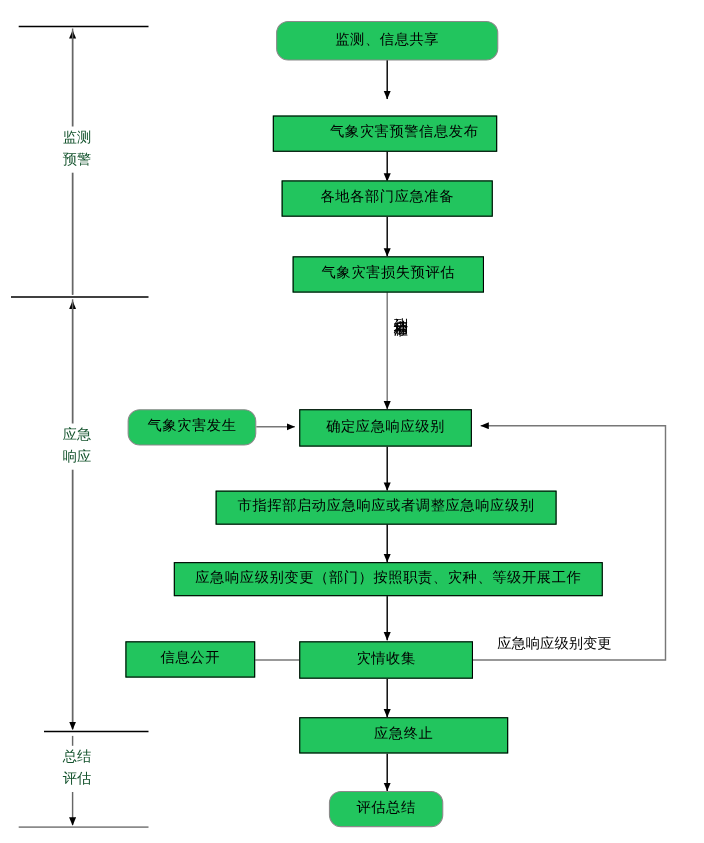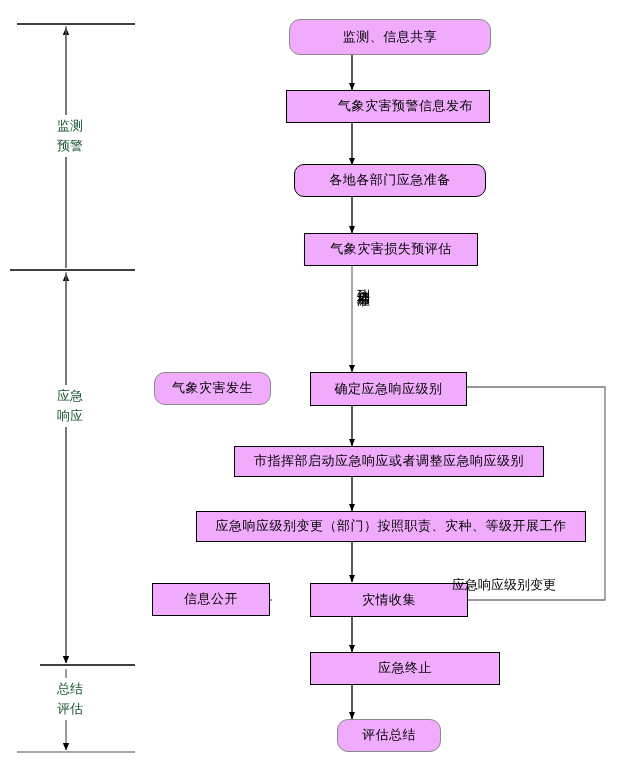--- a/index.html
+++ b/index.html
@@ -23,26 +23,25 @@
     top: 0;
     width: 640px;
     height: 766px;
   }
   .node {
     position: absolute;
     box-sizing: border-box;
     display: flex;
     align-items: center;
     justify-content: center;
-    background: #f0abfc;
+    background: #22c55e;
     color: #000000;
     text-align: center;
     line-height: 1.15;
     white-space: nowrap;
-    margin-left: 38px;
   }
   .node.rect {
     border: 1px solid #000000;
   }
   .node.rounded {
     border: 1px solid #8a8a8a;
     border-radius: 11px;
   }
   .node-label {
     display: block;
@@ -143,25 +142,25 @@
 
   <div class="axis-label" style="left:41px; top:678px; width:52px;">
     <span>总结</span><br>
     <span>评估</span>
   </div>
 
   <div class="node rounded" style="left:251px; top:19px; width:202px; height:36px;">
     <span class="node-label">监测、信息共享</span>
   </div>
 
-  <div class="node rect" style="left:248px; top:90px; width:204px; height:33px;padding-left:35px;">
+  <div class="node rect" style="left:248px; top:105px; width:204px; height:33px;padding-left:35px;">
     <span class="node-label">气象灾害预警信息发布</span>
   </div>
 
-  <div class="node rect" style="left:256px; top:164px; width:192px; height:33px;border-radius:10px;">
+  <div class="node rect" style="left:256px; top:164px; width:192px; height:33px;">
     <span class="node-label">各地各部门应急准备</span>
   </div>
 
   <div class="node rect" style="left:266px; top:233px; width:174px; height:33px;">
     <span class="node-label">气象灾害损失预评估</span>
   </div>
 
   <div class="edge-label vertical" style="left:357px; top:278px;">达到启动标准</div>
 
   <div class="node rounded" style="left:116px; top:372px; width:117px; height:33px;">

